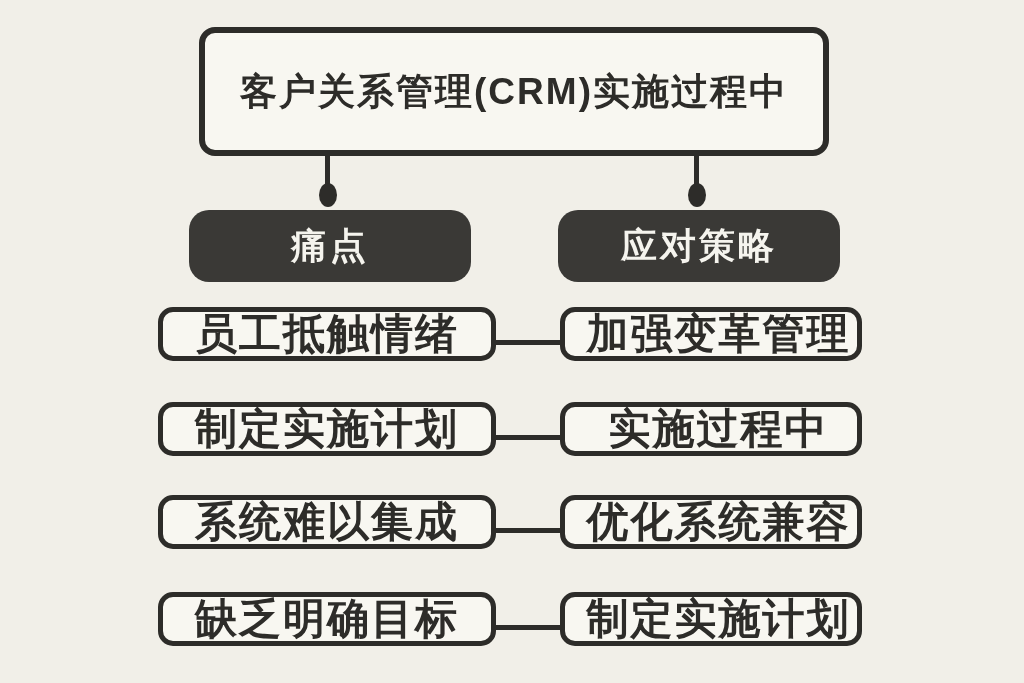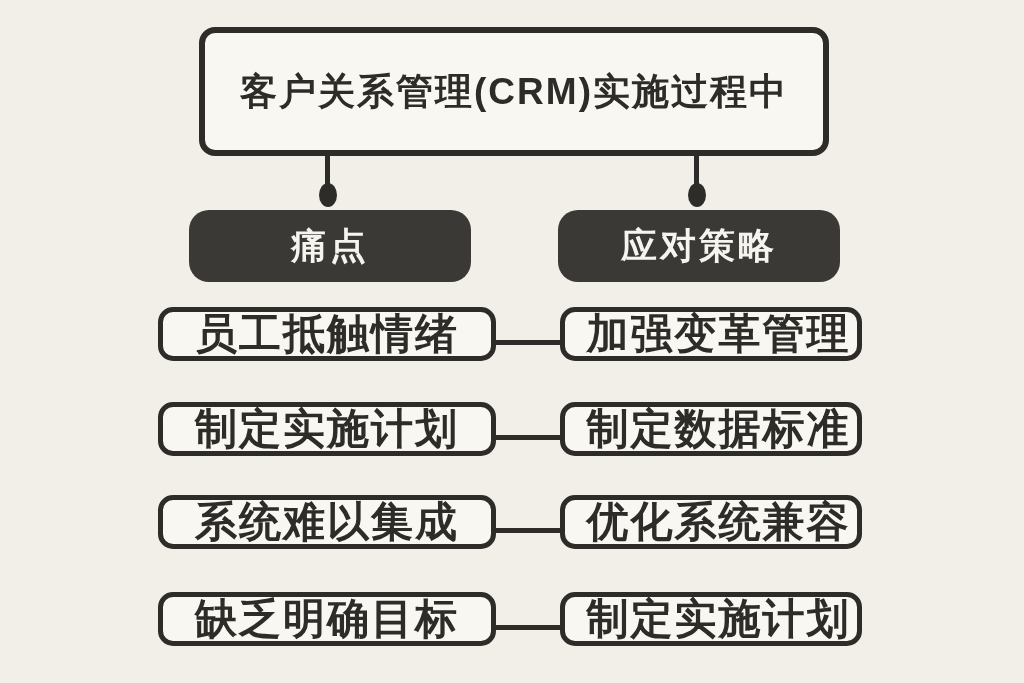--- a/index.html
+++ b/index.html
@@ -116,21 +116,21 @@
 
   <div class="row r0">
     <div class="row-connector"></div>
     <div class="item-box pain">员工抵触情绪</div>
     <div class="item-box strategy">加强变革管理</div>
   </div>
 
   <div class="row r1">
     <div class="row-connector"></div>
     <div class="item-box pain">制定实施计划</div>
-    <div class="item-box strategy">制定数据标准</div>
+    <div class="item-box strategy">实施过程中</div>
   </div>
 
   <div class="row r2">
     <div class="row-connector"></div>
     <div class="item-box pain">系统难以集成</div>
     <div class="item-box strategy">优化系统兼容</div>
   </div>
 
   <div class="row r3">
     <div class="row-connector"></div>

